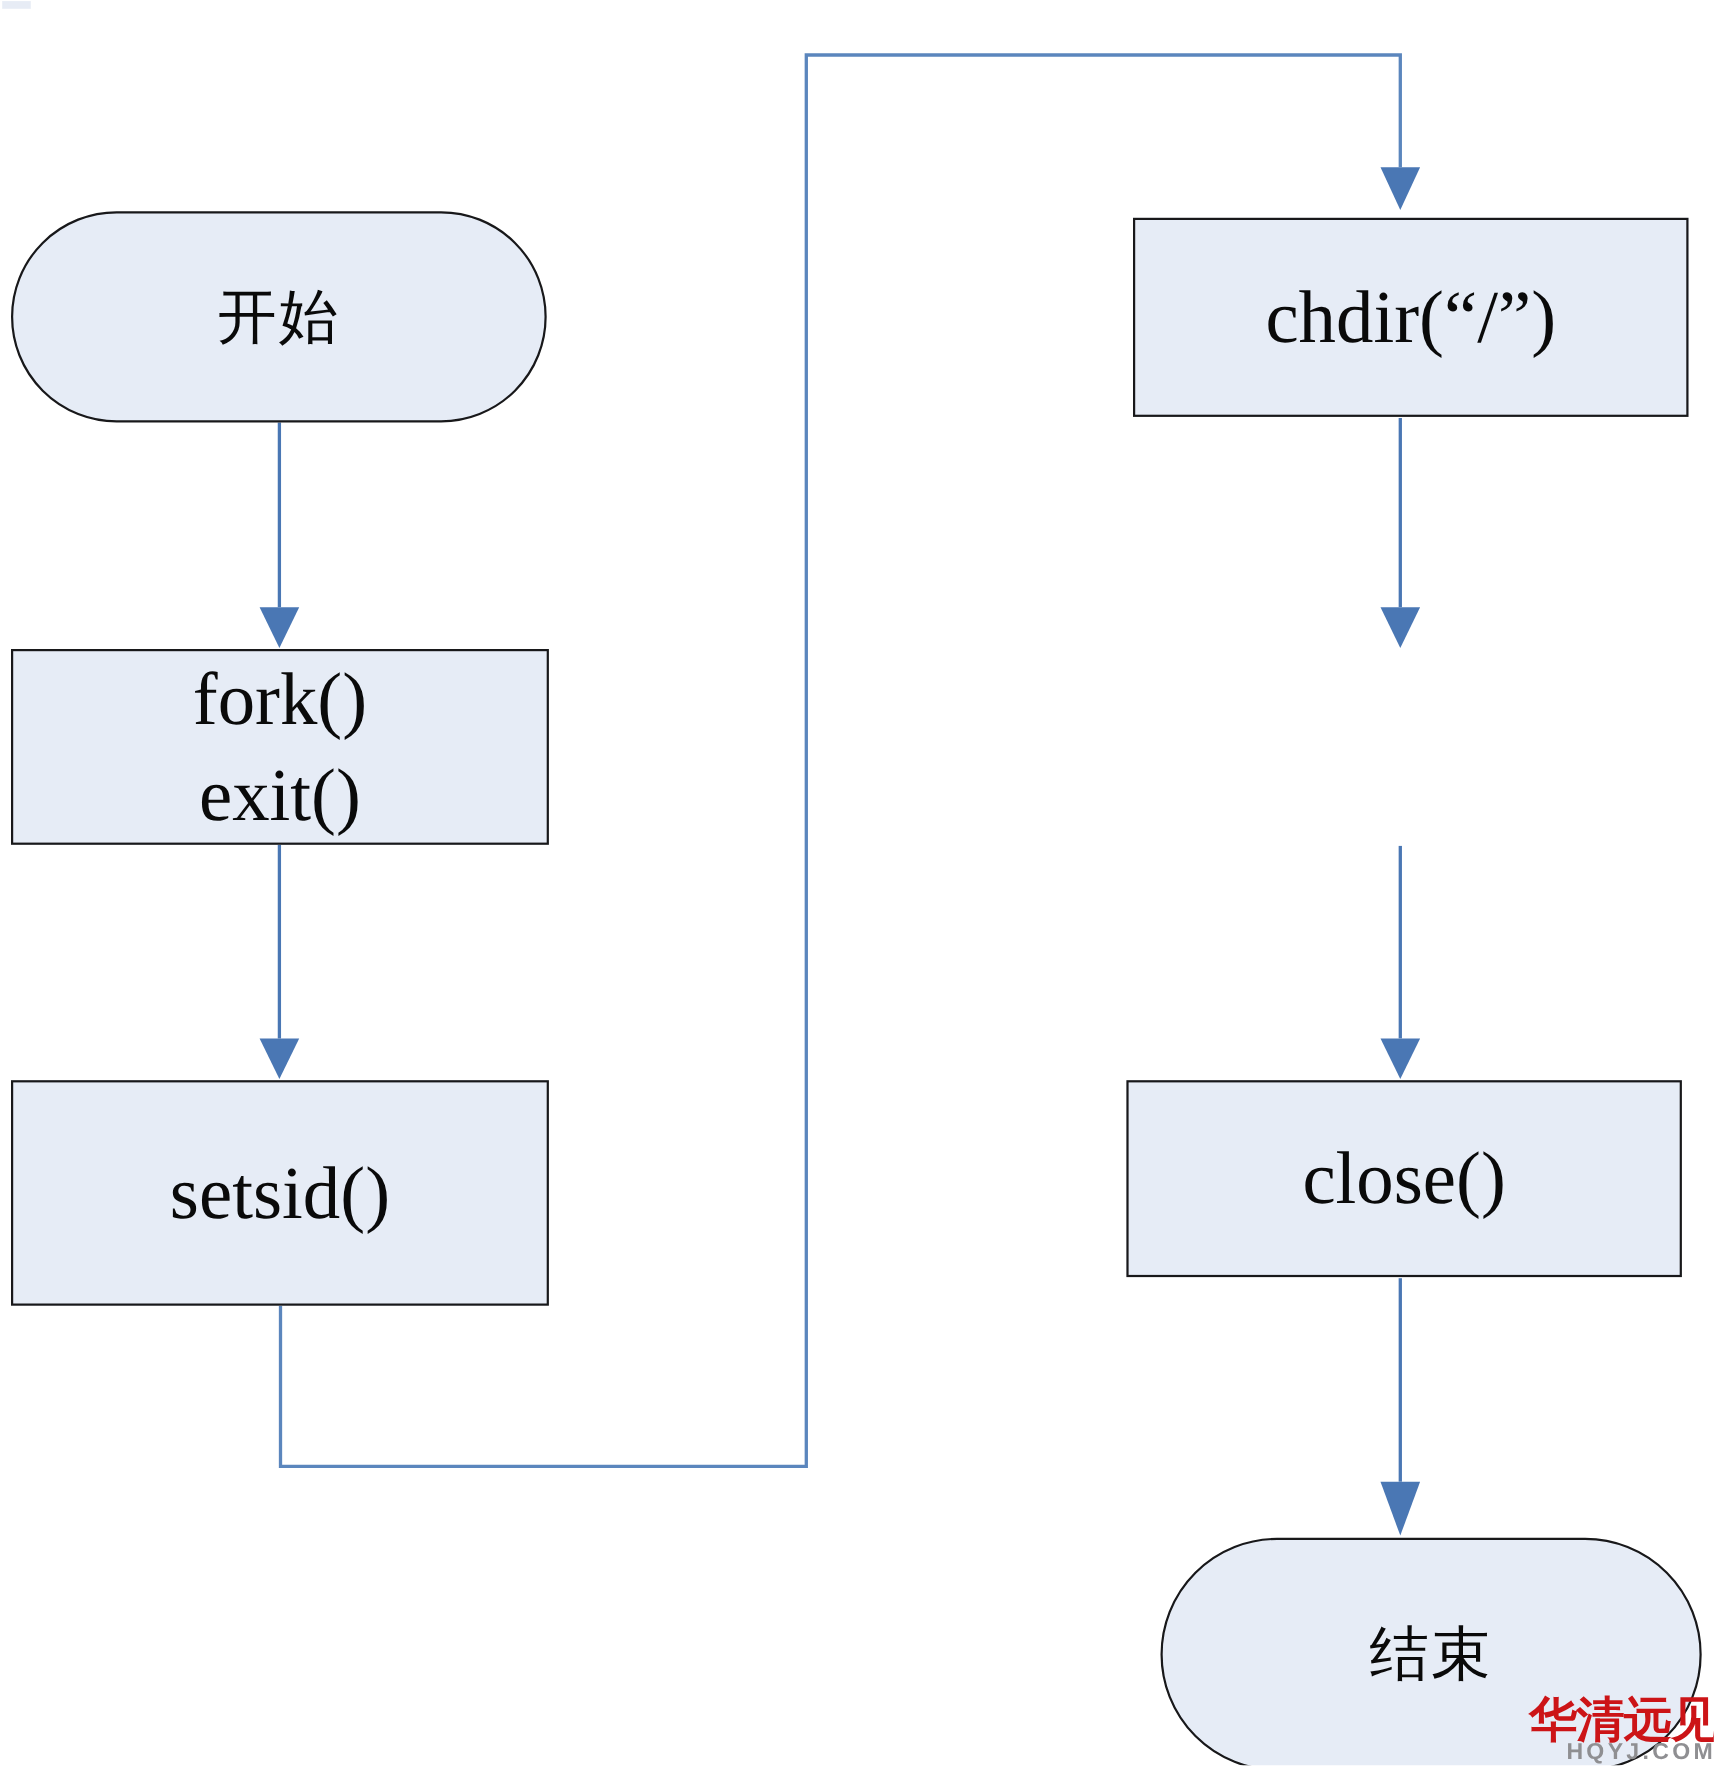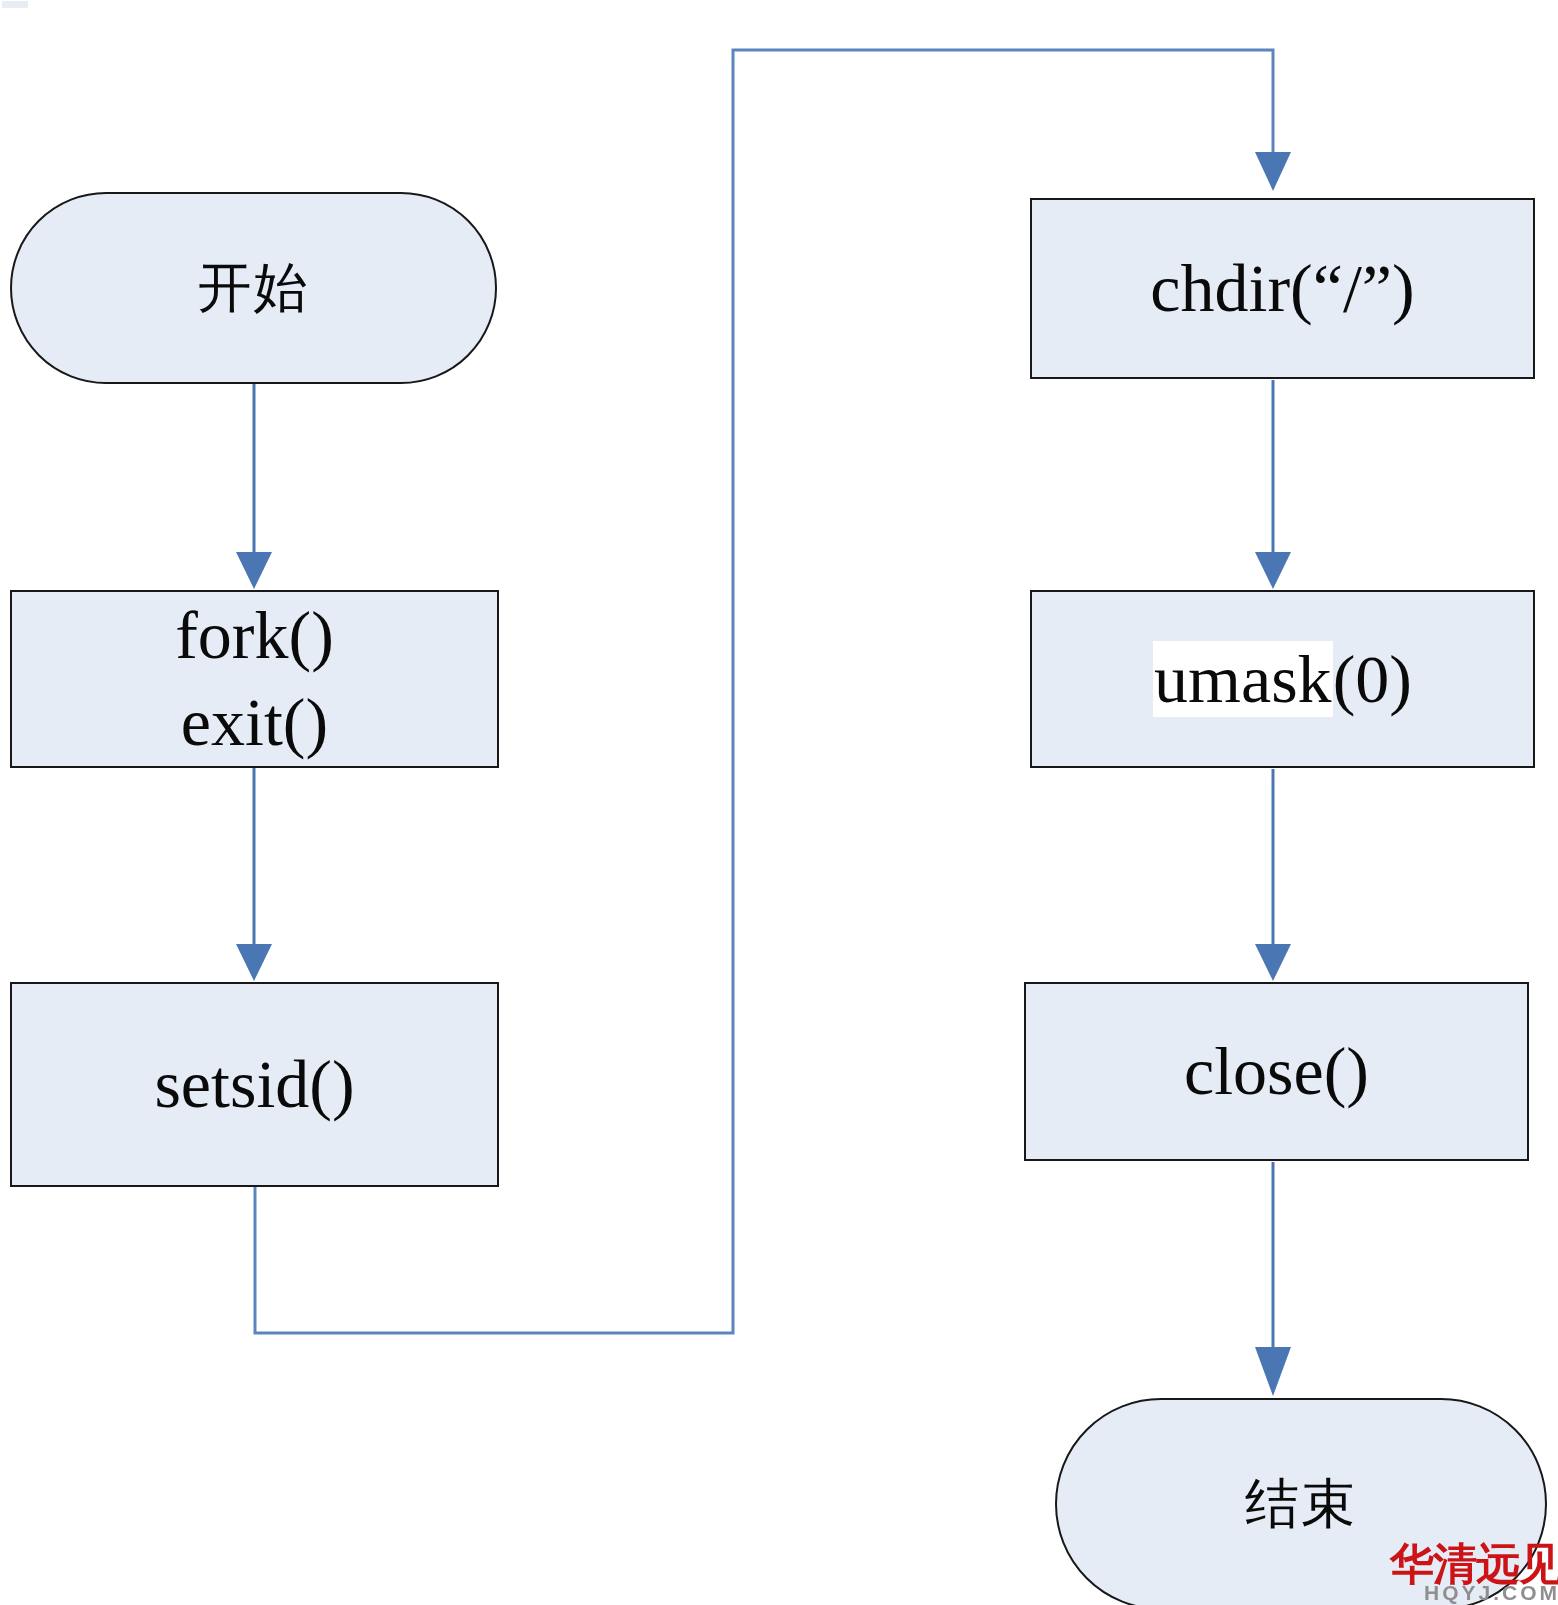--- a/index.html
+++ b/index.html
@@ -180,23 +180,20 @@
   </div>
 
   <div class="node process" id="node-setsid">
     <span class="label code">setsid()</span>
   </div>
 
   <div class="node process" id="node-chdir">
     <span class="label code">chdir(“/”)</span>
   </div>
 
-  <div class="node process" id="node-umask">
-    <span class="label code"><span class="hl-artifact">umask</span><span>(0)</span></span>
-  </div>
 
   <div class="node process" id="node-close">
     <span class="label code">close()</span>
   </div>
 
   <div class="node terminator" id="node-end">
     <span class="label cjk">结束</span>
   </div>
 
   <div id="watermark">

